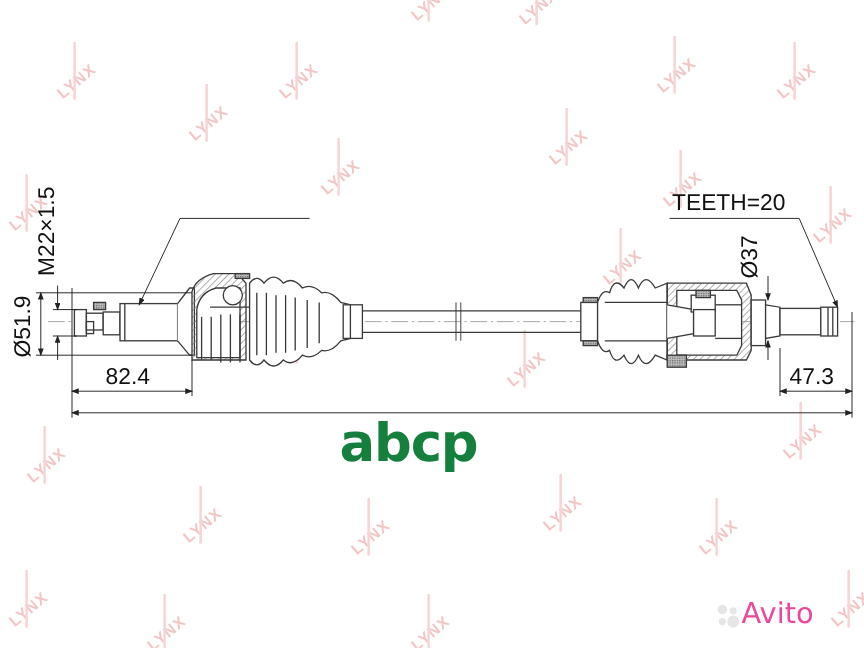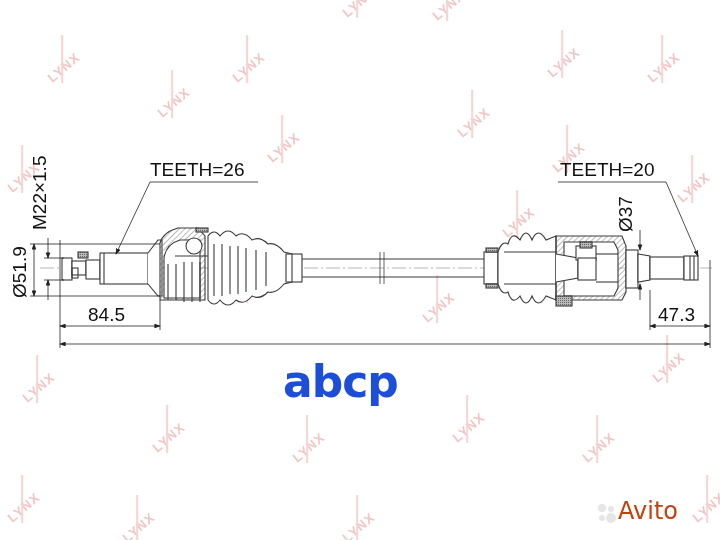--- a/index.html
+++ b/index.html
@@ -2,22 +2,22 @@
 <html><head>
 <meta charset="utf-8">
 <style>
   html,body{margin:0;padding:0;background:#fff;}
   body{width:720px;height:540px;overflow:hidden;position:relative;font-family:"Liberation Sans",sans-serif;}
   #canvas{position:absolute;left:0;top:0;width:720px;height:540px;}
   .wm{position:absolute;color:#f3c6c6;font-family:"Liberation Sans",sans-serif;font-weight:bold;font-size:13px;letter-spacing:1px;transform:rotate(-40deg);white-space:nowrap;}
   .wm::after{content:"";position:absolute;left:22px;top:-24px;width:2px;height:48px;background:#f6d4d4;transform:rotate(40deg);}
   .dimtext{position:absolute;color:#111;font-family:"Liberation Sans",sans-serif;font-size:19px;white-space:nowrap;line-height:1;}
   .vtext{position:absolute;color:#111;font-family:"Liberation Sans",sans-serif;font-size:19px;white-space:nowrap;line-height:1;transform:rotate(-90deg);transform-origin:left top;}
-  .abcp{position:absolute;left:283px;top:360px;color:#1d4ed8;font-family:"DejaVu Sans",sans-serif;font-weight:bold;font-size:44px;letter-spacing:-1px;line-height:1;text-align:center;}
-  .avito{position:absolute;left:618px;top:499px;color:#c2410c;font-family:"DejaVu Sans",sans-serif;font-size:24px;line-height:1;}
+  .abcp{position:absolute;left:283px;top:348px;color:#15803d;font-family:"DejaVu Sans",sans-serif;font-weight:bold;font-size:44px;letter-spacing:-1px;line-height:1;text-align:center;}
+  .avito{position:absolute;left:618px;top:499px;color:#ec4899;font-family:"DejaVu Sans",sans-serif;font-size:24px;line-height:1;}
   .avito-dots{position:absolute;left:596px;top:502px;width:22px;height:22px;}
 </style>
 </head>
 <body>
 
 <div id="canvas">
 
   <div>
     <span class="wm" style="left:45px;top:60px">LYNX</span>
     <span class="wm" style="left:155px;top:95px">LYNX</span>
@@ -165,26 +165,25 @@
       <line x1="48" y1="300" x2="48" y2="280" marker-end="url(#arr)"></line>
 
       <line x1="640" y1="230" x2="640" y2="250" marker-end="url(#arr)"></line>
       <line x1="640" y1="300" x2="640" y2="284" marker-end="url(#arr)"></line>
 
       <polyline points="258,182 150,182 116,254" marker-end="url(#arr)"></polyline>
       <polyline points="558,182 666,182 698,256" marker-end="url(#arr)"></polyline>
     </g>
   </svg>
 
-  <span class="dimtext" style="left:150px;top:160px">TEETH=26</span>
   <span class="dimtext" style="left:560px;top:160px">TEETH=20</span>
   <span class="vtext" style="left:30px;top:230px">M22×1.5</span>
   <span class="vtext" style="left:10px;top:298px">Ø51.9</span>
   <span class="vtext" style="left:616px;top:232px">Ø37</span>
-  <span class="dimtext" style="left:88px;top:305px">84.5</span>
+  <span class="dimtext" style="left:88px;top:305px">82.4</span>
   <span class="dimtext" style="left:658px;top:305px">47.3</span>
 
   <span class="abcp">abcp</span>
   <svg class="avito-dots" viewBox="0 0 22 22">
     <circle cx="6" cy="6" r="4" fill="#e6e6e6"></circle>
     <circle cx="15" cy="7" r="3" fill="#e6e6e6"></circle>
     <circle cx="6" cy="16" r="3" fill="#e6e6e6"></circle>
     <circle cx="15" cy="16" r="5" fill="#e6e6e6"></circle>
   </svg>
   <span class="avito">Avito</span>

